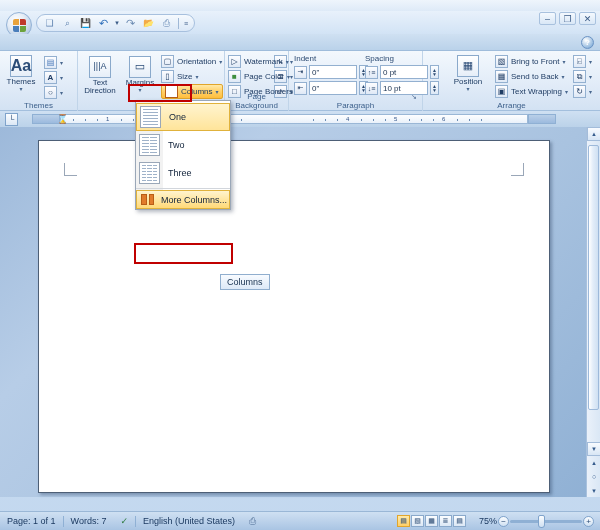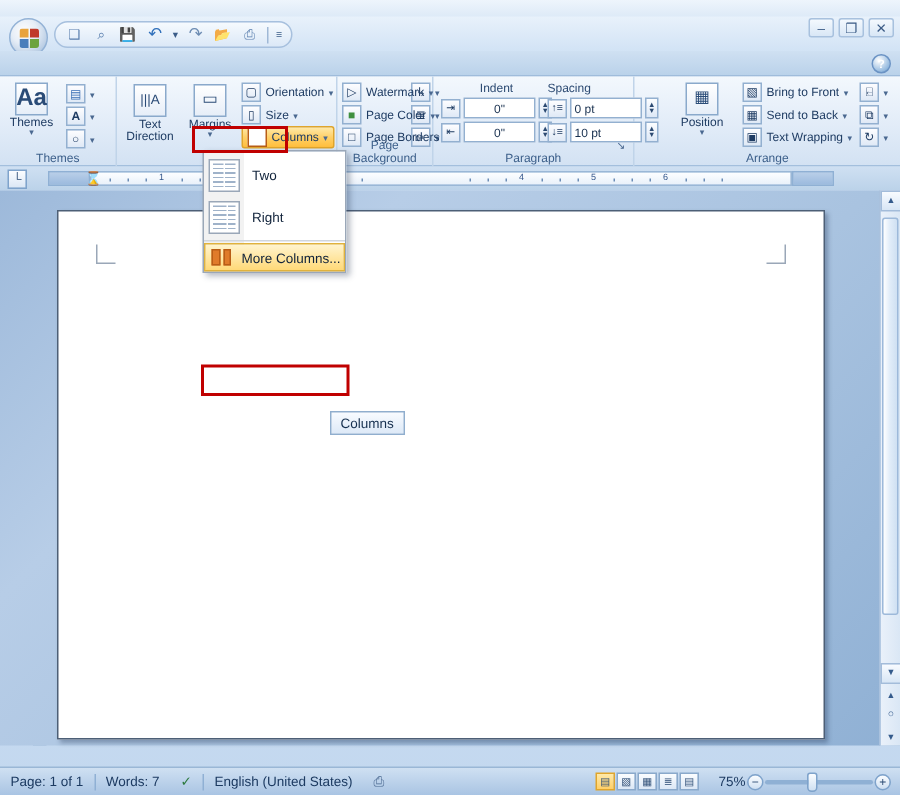--- a/index.html
+++ b/index.html
@@ -481,21 +481,21 @@
         </div>
         <div class="smallrow">
           <span class="smallicon">□</span>
           <span>Page Borders</span>
         </div>
       </div>
       <div class="rgroup-label">Page Background</div>
     </div>
 
     <div class="rgroup" id="g-paragraph">
-      <div style="position:absolute;left:5px;top:3px;text-align:center;">
+      <div style="position:absolute;left:5px;top:3px;">
         <div class="spin-label">Indent</div>
         <div class="spinbox">
           <span class="smallicon" style="font-size:7px;">⇥</span>
           <span class="spin-field">0"</span>
           <span class="spin-arrows">▲<br>▼</span>
         </div>
         <div class="spinbox">
           <span class="smallicon" style="font-size:7px;">⇤</span>
           <span class="spin-field">0"</span>
           <span class="spin-arrows">▲<br>▼</span>
@@ -669,38 +669,45 @@
       <span class="zoom-rd">−</span>
       <span id="zoom-track">
         <span id="zoom-handle"></span>
       </span>
       <span class="zoom-rd">+</span>
     </div>
   </div>
 
   <div id="columns-menu">
 
+    <div class="menu-item selected">
+      <span class="col-icon">
+        <span></span>
+      </span>
+      <span>One</span>
+    </div>
 
     <div class="menu-item">
       <span class="col-icon">
         <span></span>
           <span></span>
       </span>
       <span>Two</span>
     </div>
 
-
-
     <div class="menu-item">
       <span class="col-icon">
-        <span class="wide"></span>
-          <span class="narrow"></span>
+        <span></span>
+          <span></span>
+          <span></span>
       </span>
-      <span>Right</span>
-    </div>
+      <span>Three</span>
+    </div>
+
+
 
     <div class="menu-sep"></div>
 
     <div id="more-columns-row">
       <span id="more-columns-icon">
         <i></i>
           <i></i>
       </span>
       <span>More Columns...</span>
     </div>

